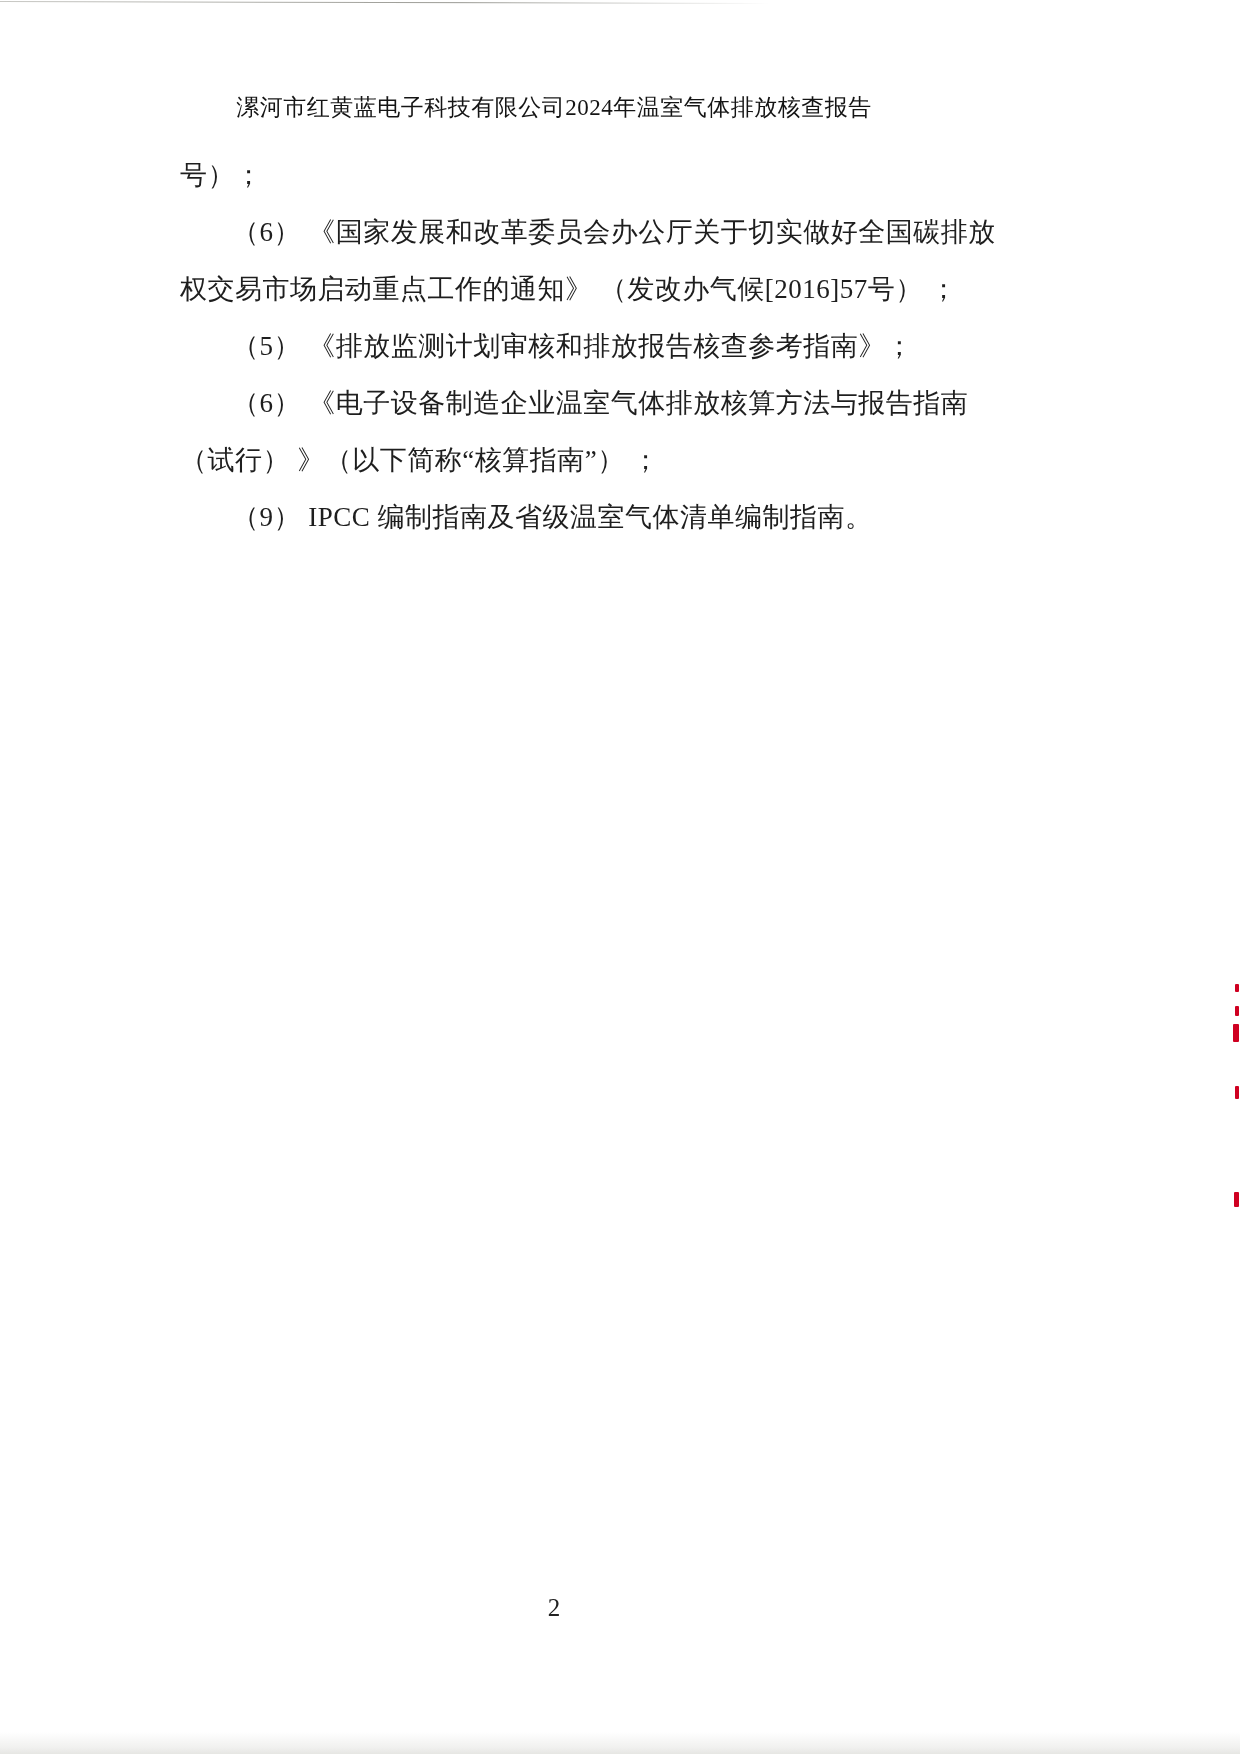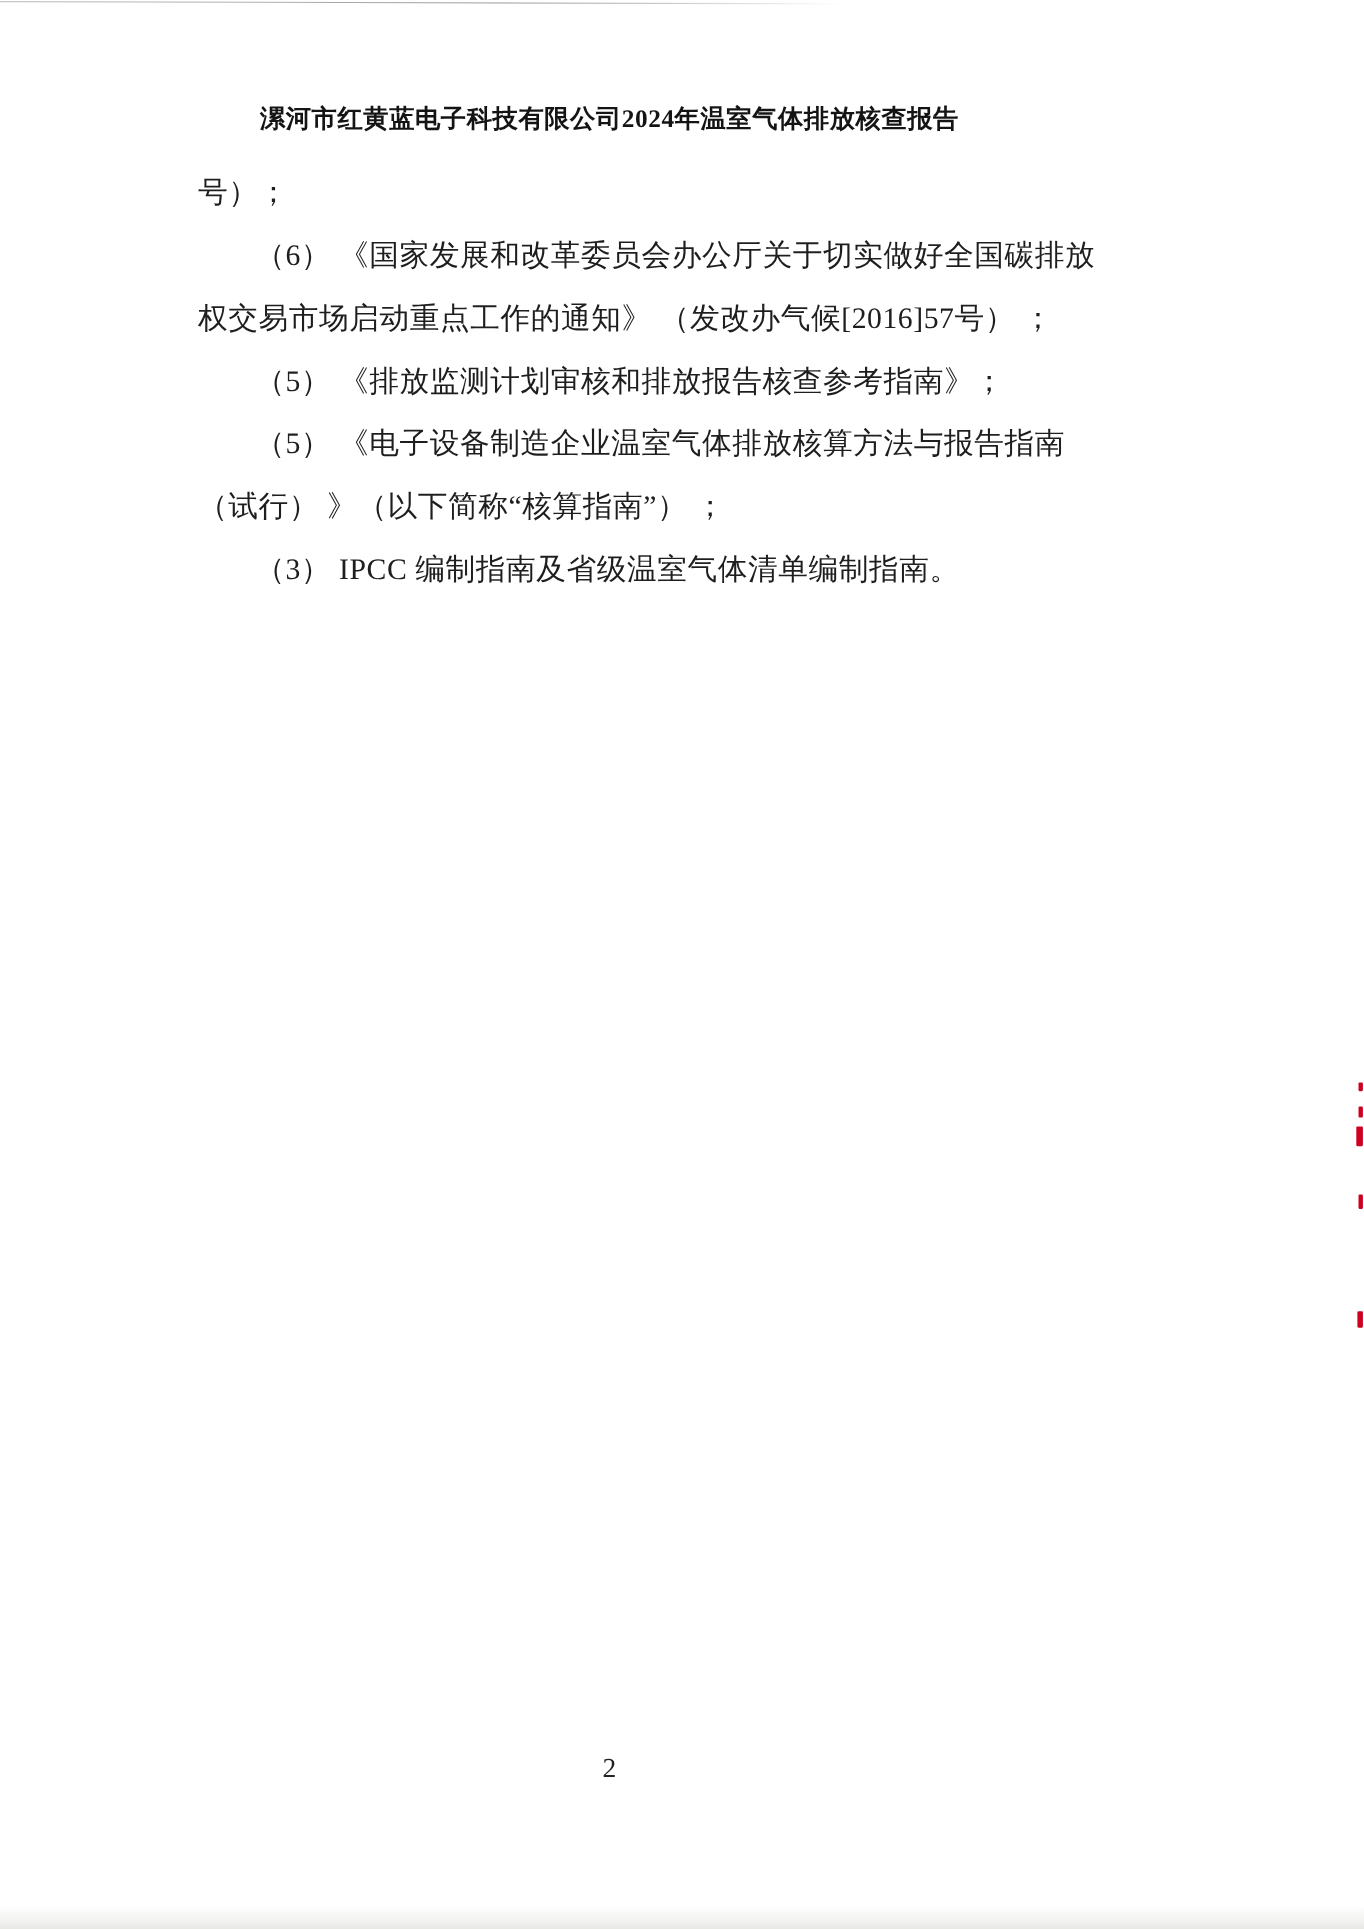--- a/index.html
+++ b/index.html
@@ -39,21 +39,21 @@
   }
   .content {
     position: absolute;
     left: 180px;
     top: 92px;
     width: 748px;
   }
   .header-title {
     text-align: center;
     font-size: 23px;
-    font-weight: bold;
+    font-weight: normal;
     letter-spacing: 0.5px;
     color: #141414;
     white-space: nowrap;
   }
   .doc-body {
     margin-top: 24px;
   }
   .doc-line {
     height: 57px;
     line-height: 57px;
@@ -90,23 +90,23 @@
   <div class="scan-line-top"></div>
 
   <div class="content">
     <div class="header-title">漯河市红黄蓝电子科技有限公司2024年温室气体排放核查报告</div>
 
     <div class="doc-body" id="doc-lines">
         <div class="doc-line">号）；</div>
         <div class="doc-line indent">（6） 《国家发展和改革委员会办公厅关于切实做好全国碳排放</div>
         <div class="doc-line">权交易市场启动重点工作的通知》 （发改办气候[2016]57号） ；</div>
         <div class="doc-line indent">（5） 《排放监测计划审核和排放报告核查参考指南》；</div>
-        <div class="doc-line indent">（5） 《电子设备制造企业温室气体排放核算方法与报告指南</div>
+        <div class="doc-line indent">（6） 《电子设备制造企业温室气体排放核算方法与报告指南</div>
         <div class="doc-line">（试行） 》（以下简称“核算指南”） ；</div>
-        <div class="doc-line indent">（3） IPCC 编制指南及省级温室气体清单编制指南。</div>
+        <div class="doc-line indent">（9） IPCC 编制指南及省级温室气体清单编制指南。</div>
       </div>
   </div>
 
   <div class="page-number">2</div>
 
   <div id="edge-marks">
       <div class="red-edge-mark" style="top: 984px; height: 8px; width: 4px; background: rgb(207, 0, 33);"></div>
       <div class="red-edge-mark" style="top: 1006px; height: 10px; width: 4px; background: rgb(207, 0, 33);"></div>
       <div class="red-edge-mark" style="top: 1024px; height: 18px; width: 6px; background: rgb(207, 0, 33);"></div>
       <div class="red-edge-mark" style="top: 1086px; height: 13px; width: 4px; background: rgb(207, 0, 33);"></div>

